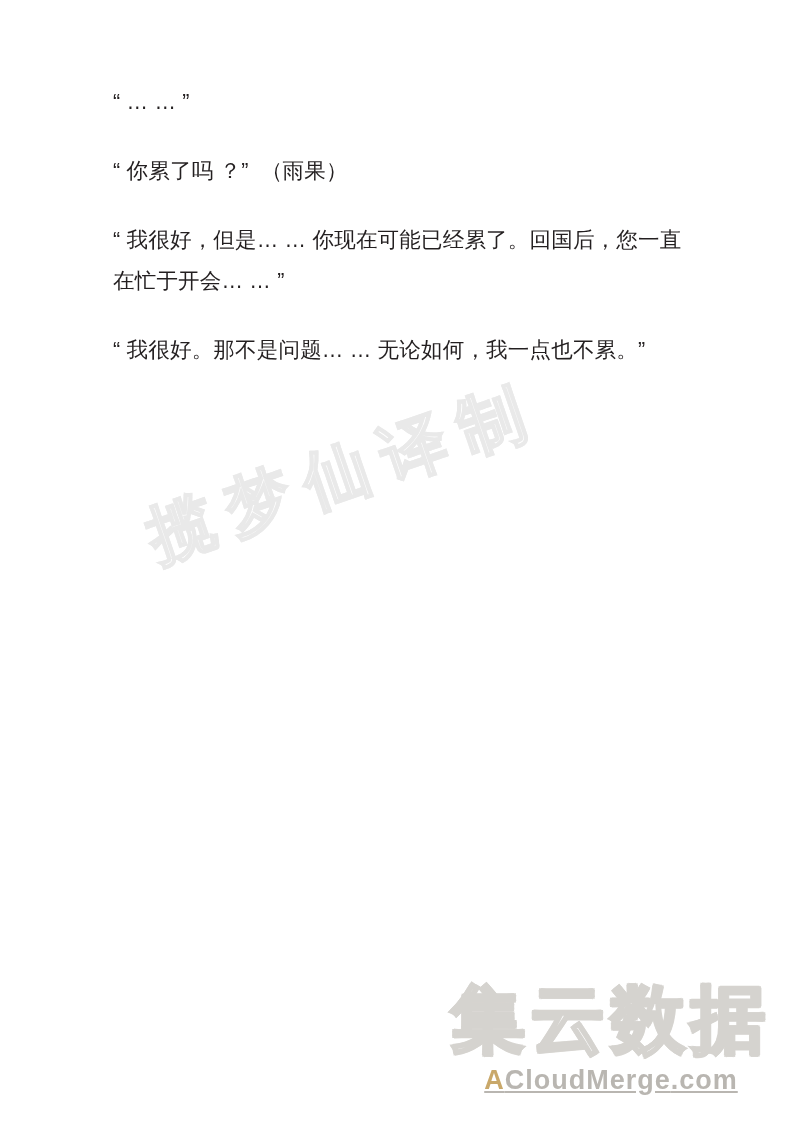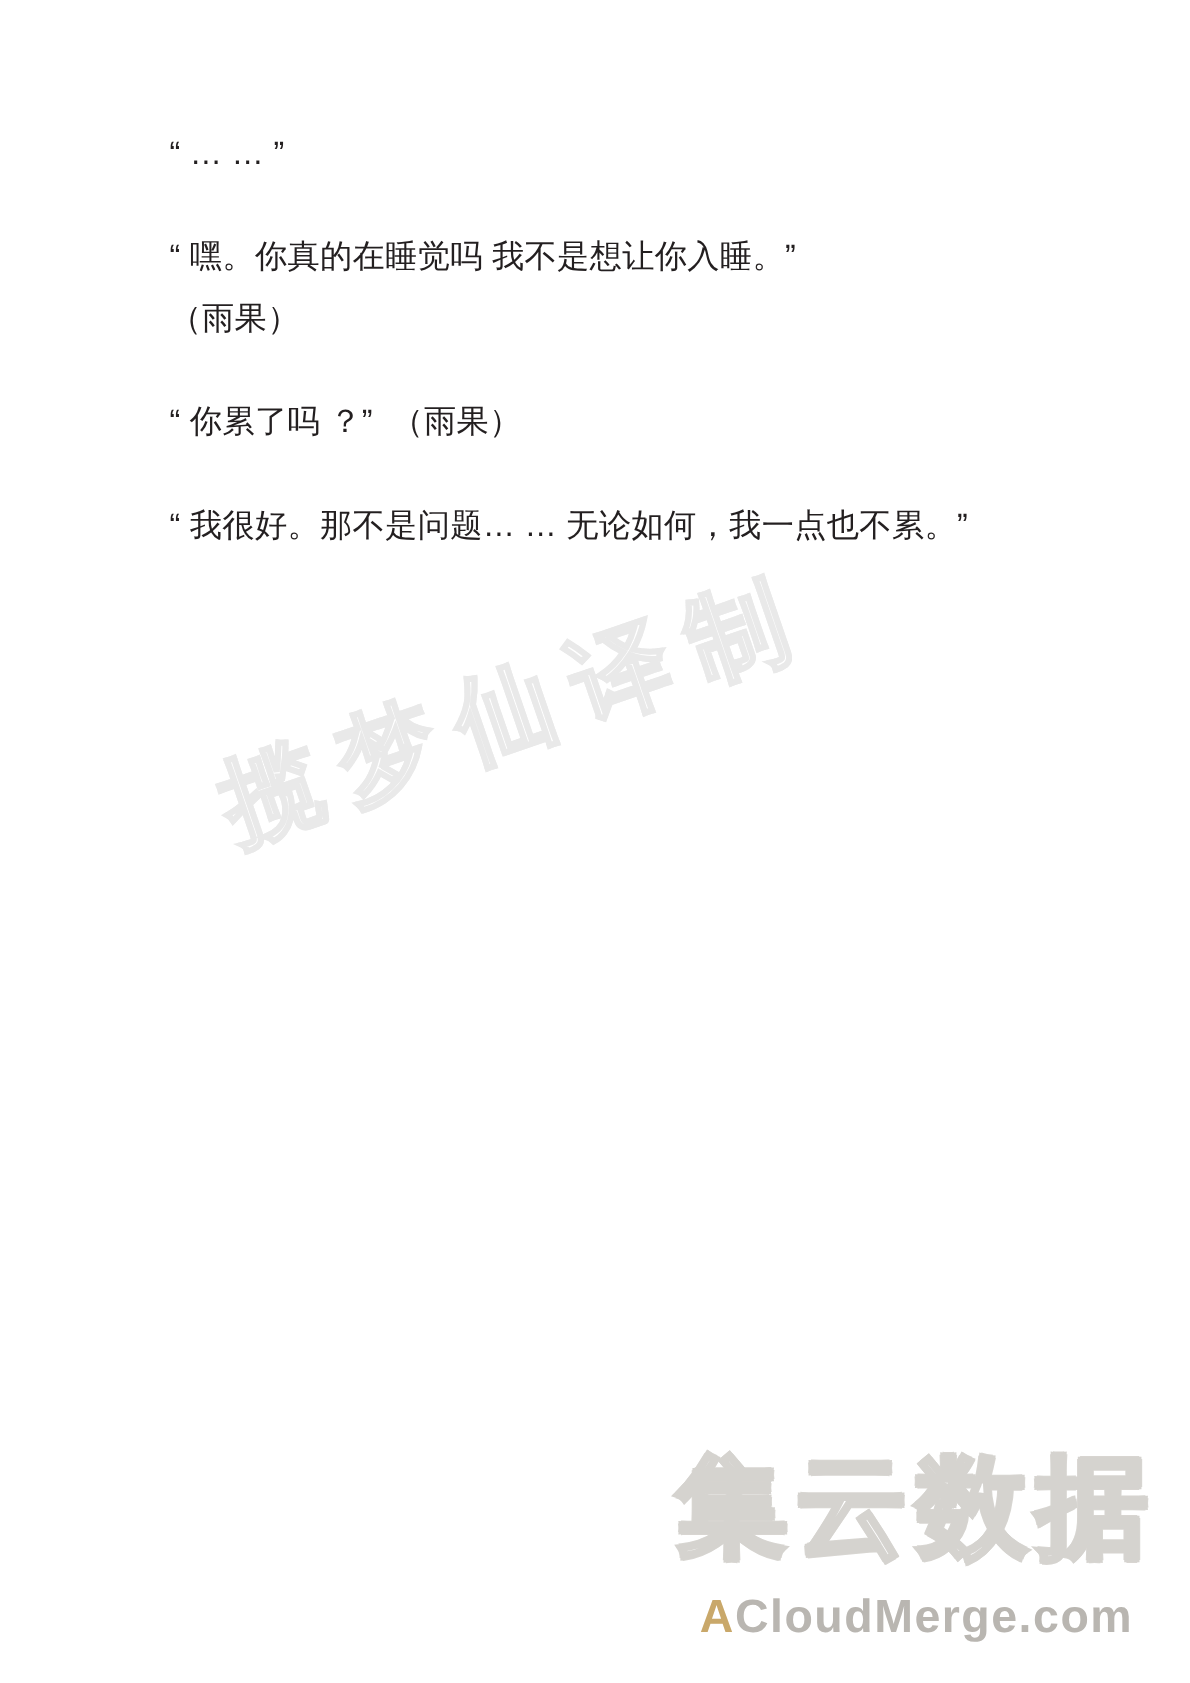--- a/index.html
+++ b/index.html
@@ -91,46 +91,46 @@
     letter-spacing: 6px;
     color: #ffffff;
     -webkit-text-stroke: 3px #d5d3cf;
     text-shadow:
       2px 0 0 #d9d7d3, -2px 0 0 #d9d7d3,
       0 2px 0 #d9d7d3, 0 -2px 0 #d9d7d3;
     line-height: 1.05;
     white-space: nowrap;
   }
   #wm-logo .wm-url {
-    margin-top: 16px;
+    margin-top: 6px;
     font-family: "Liberation Sans", sans-serif;
-    font-size: 31px;
+    font-size: 27px;
     font-weight: 700;
     letter-spacing: 1px;
     color: #b9b6b1;
     white-space: nowrap;
+    text-decoration: underline;
   }
   #wm-logo .wm-url .accent {
     color: #c9a86a;
   }
 </style>
 </head>
 <body>
 
 <div id="page">
 
   <div id="wm-diagonal">
     <div class="wm-text">揽梦仙译制</div>
   </div>
 
   <div id="content">
     <p class="para">“ … … ”</p>
-    <p class="para">“ 嘿。你真的在睡觉吗 我不是想让你入睡。”
-（雨果）</p>
     <p class="para">“ 你累了吗 ？”  （雨果）</p>
+    <p class="para">“ 我很好，但是… … 你现在可能已经累了。回国后，您一直在忙于开会… … ”</p>
     <p class="para tight">“ 我很好。那不是问题… … 无论如何，我一点也不累。”</p>
   </div>
 
   <div id="wm-logo">
     <div class="wm-cn">集云数据</div>
     <div class="wm-url"><span class="accent">A</span><span>CloudMerge</span><span>.com</span></div>
   </div>
 
 </div>
 

